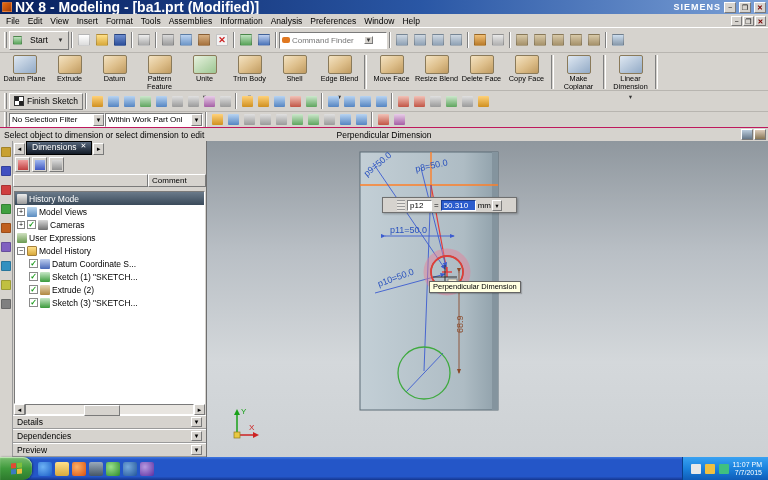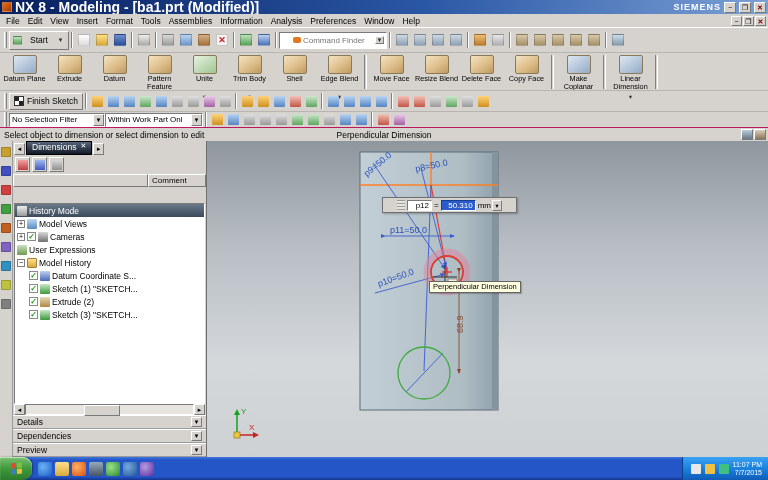--- a/index.html
+++ b/index.html
@@ -3,21 +3,21 @@
 <meta charset="utf-8">
 <style>
   * { box-sizing: border-box; margin: 0; padding: 0; }
   html,body { width:768px; height:480px; overflow:hidden; }
   #screen {
     position:relative; width:768px; height:480px; overflow:hidden;
     font-family:"Liberation Sans", sans-serif; font-size:9px; color:#000;
     background:#d6d3ce;
   }
   .raised { border:1px solid; border-color:#ffffff #7a7a7a #7a7a7a #ffffff; background:#d6d3ce; }
-  .sunken { border:1px solid; border-color:#7a7a7a #ffffff #ffffff #7a7a7a;justify-content:flex-end; }
+  .sunken { border:1px solid; border-color:#7a7a7a #ffffff #ffffff #7a7a7a; }
   .grip { width:3px; height:16px; border-left:1px solid #fff; border-right:1px solid #808080; margin:0 2px; }
   .sep  { width:1px; height:16px; border-left:1px solid #808080; border-right:1px solid #fff; margin:0 2px; }
 
   
   .titlebar { position:absolute; left:0; top:0; right:0; height:14px;
     background:linear-gradient(90deg,#08205e 0%,#2a57a5 55%,#7ba0d6 100%);
     color:#fff; display:flex; align-items:center; padding:0 2px; gap:3px; }
   .nxicon { width:10px; height:10px; background:linear-gradient(135deg,#e86a10,#a33c05); border:1px solid #fff3; }
   .titletext { font-size:14px; font-weight:bold; white-space:nowrap; }
   .brand { margin-left:auto; font-size:9px; font-weight:bold; letter-spacing:1px; }
@@ -103,21 +103,21 @@
     border-right:1px solid #6f6f6f; display:flex; flex-direction:column; }
   .tabrow { height:14px; display:flex; align-items:flex-end; gap:1px; padding-left:1px; }
   .tabarrow { width:11px; height:12px; font-size:6px; line-height:11px; text-align:center; }
   .navtab { background:linear-gradient(#55657a,#121a26); color:#fff; border:1px solid #000;
     height:14px; display:flex; align-items:flex-start; gap:4px; padding:0 5px; font-size:8.5px; }
   .navtab .tclose { color:#fff; font-size:7px; }
   .ptools { height:19px; display:flex; align-items:center; gap:2px; padding:1px 2px; }
   .pi { width:15px; height:15px; display:flex; align-items:center; justify-content:center; }
   .pg { width:10px; height:10px; }
   .p1{background:linear-gradient(#f0a0a0,#c04040);} .p2{background:linear-gradient(#a0b8f0,#4058c0);} .p3{background:linear-gradient(#d8d8d8,#909090);}
-  .colhdr { height:29px; display:flex; }
+  .colhdr { height:17px; display:flex; }
   .colhdr .cell { height:13px; font-size:8px; padding:0 3px; line-height:11px; }
   .colhdr .c1 { width:135px; }
   .colhdr .c2 { flex:1; }
   .tree { flex:1; background:#fff; margin:0 1px; overflow:hidden; font-size:8.5px; }
   .trow { height:13px; display:flex; align-items:center; gap:2px; padding-left:2px; white-space:nowrap; }
   .trow.selrow { background:linear-gradient(#6a7a8a,#3a4a5a); color:#fff; }
   .indent1 { padding-left:14px; }
   .expbox { width:8px; height:8px; border:1px solid #808080; background:#fff; font-size:7px; line-height:6px; text-align:center; flex:none; }
   .chk { width:9px; height:9px; border:1px solid #8a8a8a; background:#fff; color:#1a9a1a; font-size:8px; line-height:8px; text-align:center; font-weight:bold; flex:none; }
   .ti { width:10px; height:10px; border-radius:1px; flex:none; }

